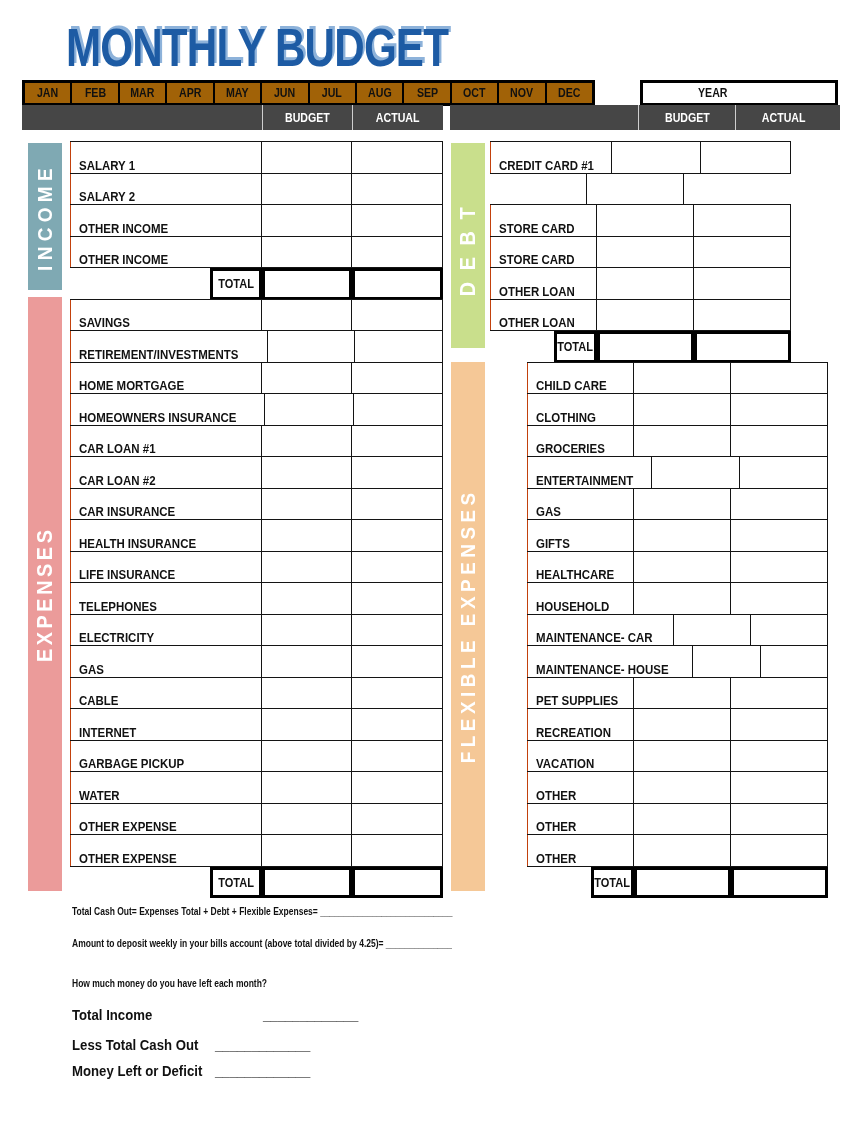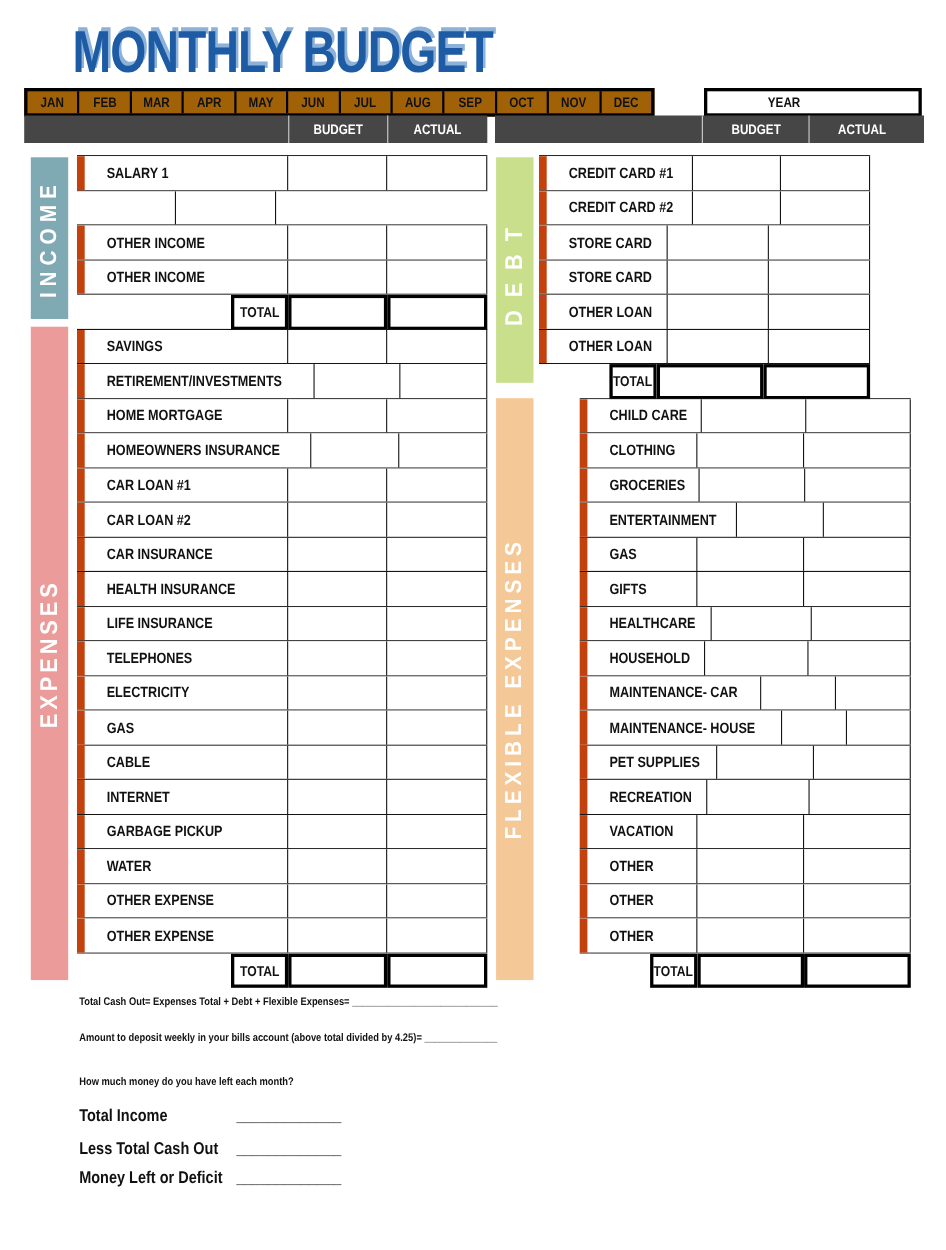--- a/index.html
+++ b/index.html
@@ -53,39 +53,39 @@
   .tbl { position:absolute; border-top:1px solid #141414; }
   .tbl.t-left  { width:373px; left:70px; }
   .tbl.t-right { width:301px; left:490px; }
   #tbl-income   { top:141px; }
   #tbl-expenses { top:298.5px; }
   #tbl-debt     { top:141px; }
   #tbl-flex     { top:361.5px;margin-left:37px; }
 
   .row { display:flex; height:31.5px; border-bottom:1px solid #141414; background:#fff; }
   .cell { height:100%; }
-  .cell.label { flex:1; border-left:7px solid #c2410c; border-right:1px solid #141414;
-                display:flex; align-items:center; padding-left:20px; font-weight:700; font-size:13.5px; }
+  .cell.label { flex:1; border-left:1px solid #c2410c; border-right:1px solid #141414;
+                display:flex; align-items:flex-end; padding-left:8px; font-weight:700; font-size:13.5px; }
   .cell.val { border-right:1px solid #141414; }
   .t-left  .cell.b { width:90px; } .t-left  .cell.a { width:91px; }
   .t-right .cell.b { width:97px; } .t-right .cell.a { width:97px; }
 
   .total-row { display:flex; height:31.5px; background:#fff; }
   .total-sp { flex:1; }
   .total-box { border:3px solid #000; display:flex; align-items:center; justify-content:center; font-weight:700; font-size:13px; background:#fff; }
   .t-left  .total-box.lbl { width:52px; }
   .t-right .total-box.lbl { width:43px; }
   .t-left  .total-box.b { width:90px; } .t-left  .total-box.a { width:91px; }
   .t-right .total-box.b { width:97px; } .t-right .total-box.a { width:97px; }
 
   
   .fline { position:absolute; left:72px; font-weight:700; font-size:10px; white-space:nowrap; }
   #fl1 { top:906px; } #fl2 { top:938px; } #flq { top:978px; }
   .fitem { position:absolute; left:72px; display:flex; font-weight:700; font-size:15.5px; }
-  #fi0 { top:1006px; } #fi1 { top:1036px; } #fi2 { top:1062px; }
+  #fi0 { top:1006px;gap:48px; } #fi1 { top:1036px; } #fi2 { top:1062px; }
   .fitem .flab { width:143px; }
 </style>
 </head>
 <body>
 
 <div class="title">
   <span class="title-text">MONTHLY BUDGET</span>
 </div>
 
 <div class="months">
@@ -167,20 +167,23 @@
 <div class="tbl t-left" id="tbl-income">
   <div>
       <div class="row">
       <div class="cell label">
           <span class="ct">SALARY 1</span>
         </div>
       <div class="cell val b"></div>
       <div class="cell val a"></div>
     </div>
       <div class="row">
+      <div class="cell label">
+          <span class="ct">SALARY 2</span>
+        </div>
       <div class="cell val b"></div>
       <div class="cell val a"></div>
     </div>
       <div class="row">
       <div class="cell label">
           <span class="ct">OTHER INCOME</span>
         </div>
       <div class="cell val b"></div>
       <div class="cell val a"></div>
     </div>
@@ -344,23 +347,20 @@
 <div class="tbl t-right" id="tbl-debt">
   <div>
       <div class="row">
       <div class="cell label">
           <span class="ct">CREDIT CARD #1</span>
         </div>
       <div class="cell val b"></div>
       <div class="cell val a"></div>
     </div>
       <div class="row">
-      <div class="cell label">
-          <span class="ct">CREDIT CARD #2</span>
-        </div>
       <div class="cell val b"></div>
       <div class="cell val a"></div>
     </div>
       <div class="row">
       <div class="cell label">
           <span class="ct">STORE CARD</span>
         </div>
       <div class="cell val b"></div>
       <div class="cell val a"></div>
     </div>

